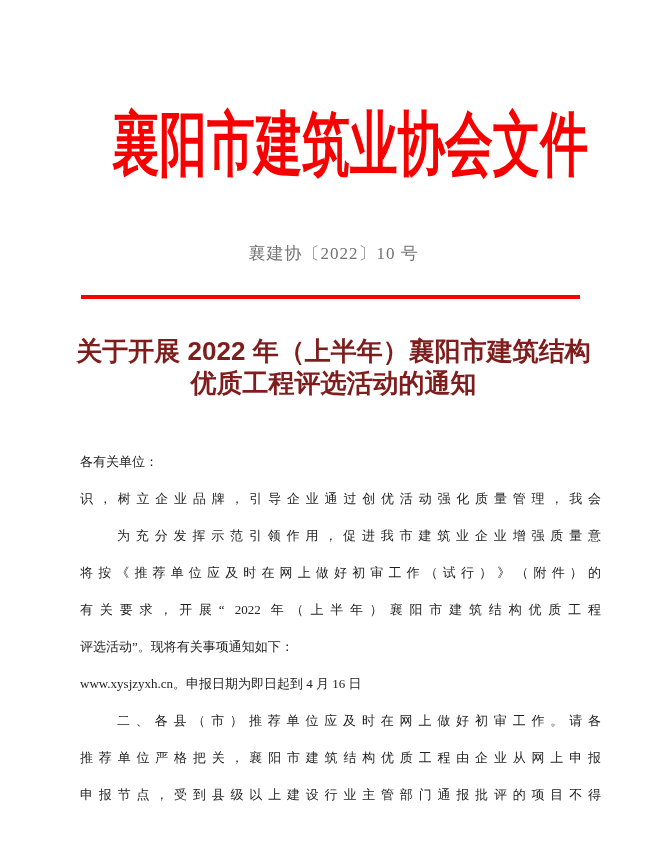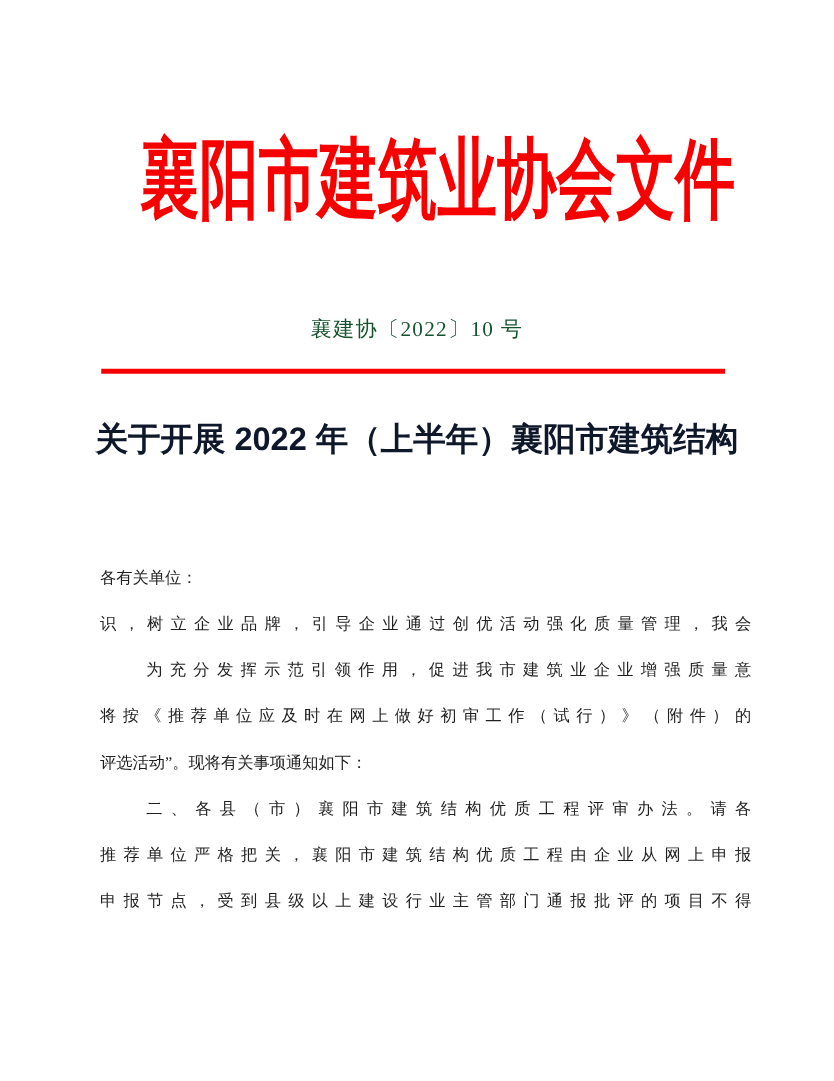--- a/index.html
+++ b/index.html
@@ -27,42 +27,42 @@
     font-weight:bold;
     font-size:70px;
     line-height:84px;
     color:var(--red);
     transform:scaleX(0.68);
     transform-origin:center top;
     letter-spacing:0px;
   }
   
   .doc-number{
-    position:absolute;top:252px;left:0;right:0;
+    position:absolute;top:242px;left:0;right:0;
     text-align:center;
     font-size:17px;
     letter-spacing:1px;
-    color:#14532d;
+    color:#737373;
   }
   
   .red-line{
     position:absolute;
     top:295px;left:81px;
     width:499px;height:4px;
     background:var(--red);
   }
   
   .notice-title{
     position:absolute;top:335px;left:40px;right:40px;
     text-align:center;
     font-family:"Liberation Sans","DejaVu Sans",sans-serif;
     font-weight:bold;
     font-size:26px;
     line-height:32px;
-    color:#0f172a;
+    color:#7f1d1d;
   }
   
   .body-text{
     position:absolute;top:419px;left:80px;
     width:521px;
     font-size:13px;
     line-height:37px;
     color:var(--ink);
     margin-top:24px;
   }
@@ -83,26 +83,29 @@
   <div class="masthead">
     <span class="stretch">襄阳市建筑业协会文件</span>
   </div>
 
   <div class="doc-number">襄建协〔2022〕10 号</div>
 
   <div class="red-line"></div>
 
   <div class="notice-title">
     <div>关于开展 2022 年（上半年）襄阳市建筑结构</div>
+    <div>优质工程评选活动的通知</div>
   </div>
 
   <div class="body-text">
     <div class="line">各有关单位：</div>
     <div class="line justify">识，树立企业品牌，引导企业通过创优活动强化质量管理，我会</div>
     <div class="line indent justify">为充分发挥示范引领作用，促进我市建筑业企业增强质量意</div>
     <div class="line justify">将按《推荐单位应及时在网上做好初审工作（试行）》（附件）的</div>
+    <div class="line justify">有关要求，开展“ 2022 年（上半年）襄阳市建筑结构优质工程</div>
     <div class="line">评选活动”。现将有关事项通知如下：</div>
-    <div class="line indent justify">二、各县（市）襄阳市建筑结构优质工程评审办法。请各</div>
+    <div class="line">www.xysjzyxh.cn。申报日期为即日起到 4 月 16 日</div>
+    <div class="line indent justify">二、各县（市）推荐单位应及时在网上做好初审工作。请各</div>
     <div class="line justify">推荐单位严格把关，襄阳市建筑结构优质工程由企业从网上申报</div>
     <div class="line justify">申报节点，受到县级以上建设行业主管部门通报批评的项目不得</div>
   </div>
 
 </div>
 
 </body></html>

